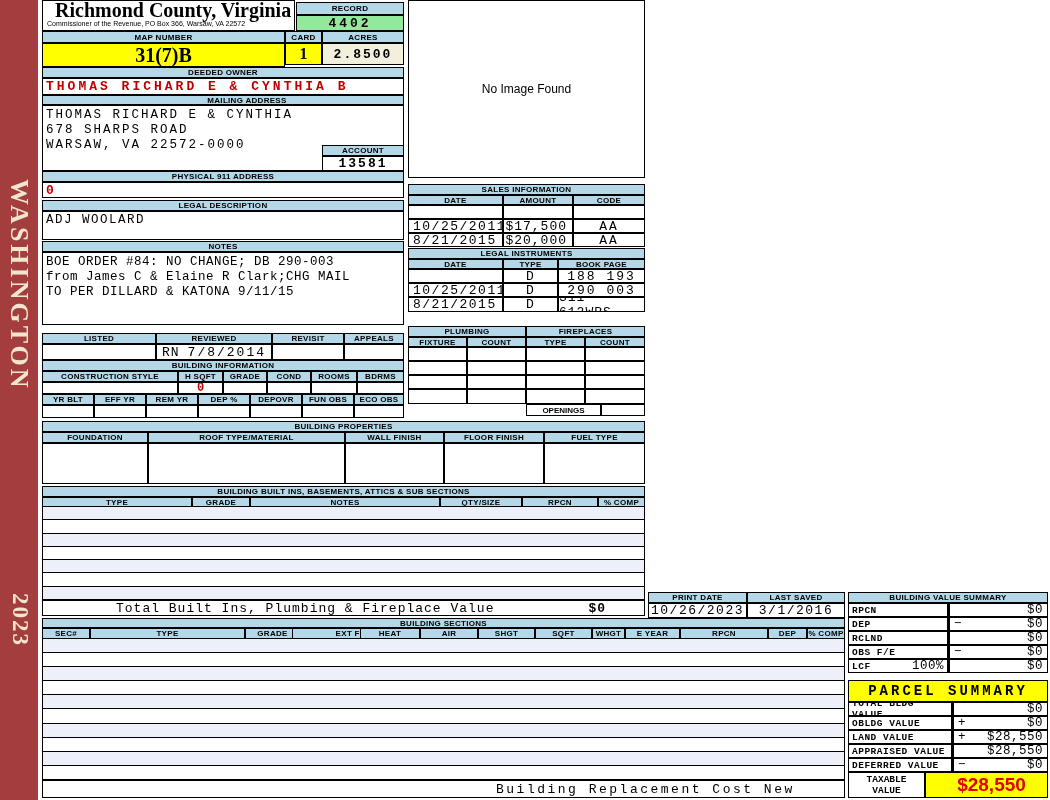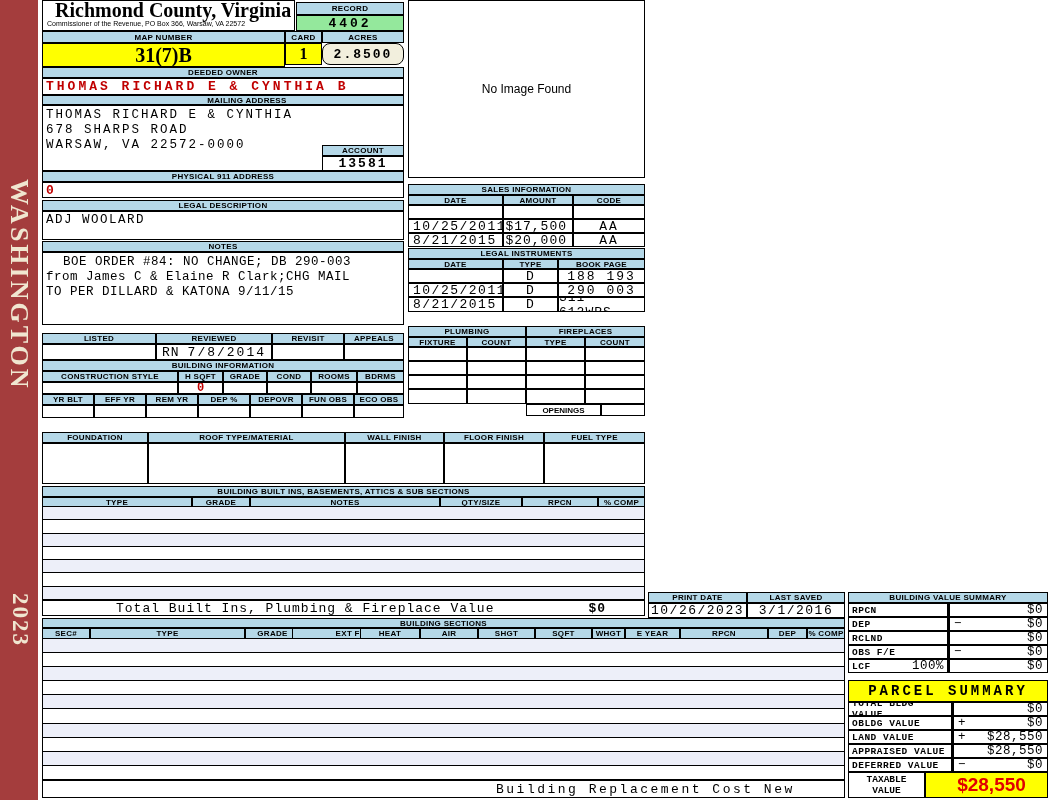--- a/index.html
+++ b/index.html
@@ -43,21 +43,21 @@
   </div>
 
   <div class="abs bar" style="left:296px;top:2px;width:108px;height:13px;">RECORD</div>
   <div class="abs vc ctr m13b" style="left:296px;top:15px;width:108px;height:16px;background:#94E89C;letter-spacing:3px;">4402</div>
 
   <div class="abs bar" style="left:42px;top:31px;width:243px;height:12px;">MAP NUMBER</div>
   <div class="abs bar" style="left:285px;top:31px;width:37px;height:12px;">CARD</div>
   <div class="abs bar" style="left:322px;top:31px;width:82px;height:12px;">ACRES</div>
   <div class="abs vc ctr" style="left:42px;top:43px;width:243px;height:24px;background:#FFFF00;font:bold 20px 'Liberation Serif',serif;">31(7)B</div>
   <div class="abs vc ctr" style="left:285px;top:43px;width:37px;height:22px;background:#FFFF00;font:bold 16px 'Liberation Serif',serif;">1</div>
-  <div class="abs vc ctr m13b" style="left:322px;top:43px;width:82px;height:22px;background:#F2EFDD;letter-spacing:2px;border-radius:8px;">2.8500</div>
+  <div class="abs vc ctr m13b" style="left:322px;top:43px;width:82px;height:22px;background:#F2EFDD;letter-spacing:2px;">2.8500</div>
 
   <div class="abs bar" style="left:42px;top:67px;width:362px;height:11px;">DEEDED OWNER</div>
   <div class="abs vc red" style="left:42px;top:78px;width:362px;height:17px;font:bold 13px 'Liberation Mono',monospace;letter-spacing:3px;padding-left:3px;">THOMAS RICHARD E &amp; CYNTHIA B</div>
 
   <div class="abs bar" style="left:42px;top:95px;width:362px;height:10px;padding-left:48px;">MAILING ADDRESS</div>
   <div class="abs" style="left:42px;top:105px;width:362px;height:66px;border:1px solid #000;background:#fff;padding:2px 0 0 3px;">
     <div class="m12" style="line-height:15px;letter-spacing:2px;">THOMAS RICHARD E &amp; CYNTHIA</div>
     <div class="m12" style="line-height:15px;letter-spacing:2px;">678 SHARPS ROAD</div>
     <div class="m12" style="line-height:15px;"></div>
     <div class="m12" style="line-height:15px;letter-spacing:2px;">WARSAW, VA 22572-0000</div>
@@ -66,21 +66,21 @@
   <div class="abs vc ctr m13b" style="left:322px;top:156px;width:82px;height:15px;letter-spacing:2px;">13581</div>
 
   <div class="abs bar" style="left:42px;top:171px;width:362px;height:11px;">PHYSICAL 911 ADDRESS</div>
   <div class="abs vc red" style="left:42px;top:182px;width:362px;height:16px;font:bold 13px 'Liberation Mono',monospace;padding-left:3px;align-items:flex-start;">0</div>
 
   <div class="abs bar" style="left:42px;top:200px;width:362px;height:11px;">LEGAL DESCRIPTION</div>
   <div class="abs vc m12" style="left:42px;top:211px;width:362px;height:29px;letter-spacing:1.5px;padding:1px 0 0 3px;align-items:flex-start;">ADJ WOOLARD</div>
 
   <div class="abs bar" style="left:42px;top:241px;width:362px;height:11px;">NOTES</div>
   <div class="abs" style="left:42px;top:252px;width:362px;height:73px;border:1px solid #000;background:#fff;padding:2px 0 0 3px;">
-    <div class="m12" style="line-height:15px;margin-left:17px;">BOE ORDER #84: NO CHANGE; DB 290-003</div>
+    <div class="m12" style="line-height:15px;">BOE ORDER #84: NO CHANGE; DB 290-003</div>
     <div class="m12" style="line-height:15px;">from James C &amp; Elaine R Clark;CHG MAIL</div>
     <div class="m12" style="line-height:15px;">TO PER DILLARD &amp; KATONA 9/11/15</div>
   </div>
 
   <div class="abs bar" style="left:42px;top:333px;width:114px;height:11px;">LISTED</div>
   <div class="abs bar" style="left:156px;top:333px;width:116px;height:11px;">REVIEWED</div>
   <div class="abs bar" style="left:272px;top:333px;width:72px;height:11px;">REVISIT</div>
   <div class="abs bar" style="left:344px;top:333px;width:60px;height:11px;">APPEALS</div>
   <div class="abs vc" style="left:42px;top:344px;width:114px;height:16px;"></div>
   <div class="abs vc m13" style="left:156px;top:344px;width:116px;height:16px;justify-content:space-between;padding:0 5px;">
@@ -169,20 +169,21 @@
   <div class="abs vc" style="left:467px;top:375px;width:59px;height:14px;"></div>
   <div class="abs vc" style="left:526px;top:375px;width:59px;height:14px;"></div>
   <div class="abs vc" style="left:585px;top:375px;width:60px;height:14px;"></div>
   <div class="abs vc" style="left:408px;top:389px;width:59px;height:15px;"></div>
   <div class="abs vc" style="left:467px;top:389px;width:59px;height:15px;"></div>
   <div class="abs vc" style="left:526px;top:389px;width:59px;height:15px;"></div>
   <div class="abs vc" style="left:585px;top:389px;width:60px;height:15px;"></div>
   <div class="abs vc ctr" style="left:526px;top:404px;width:75px;height:12px;font:bold 8px 'Liberation Sans',sans-serif;">OPENINGS</div>
   <div class="abs vc" style="left:601px;top:404px;width:44px;height:12px;"></div>
 
+  <div class="abs bar" style="left:42px;top:421px;width:603px;height:11px;">BUILDING PROPERTIES</div>
   <div class="abs bar" style="left:42px;top:432px;width:106px;height:11px;">FOUNDATION</div>
   <div class="abs bar" style="left:148px;top:432px;width:197px;height:11px;">ROOF TYPE/MATERIAL</div>
   <div class="abs bar" style="left:345px;top:432px;width:99px;height:11px;">WALL FINISH</div>
   <div class="abs bar" style="left:444px;top:432px;width:100px;height:11px;">FLOOR FINISH</div>
   <div class="abs bar" style="left:544px;top:432px;width:101px;height:11px;">FUEL TYPE</div>
   <div class="abs vc" style="left:42px;top:443px;width:106px;height:41px;"></div>
   <div class="abs vc" style="left:148px;top:443px;width:197px;height:41px;"></div>
   <div class="abs vc" style="left:345px;top:443px;width:99px;height:41px;"></div>
   <div class="abs vc" style="left:444px;top:443px;width:100px;height:41px;"></div>
   <div class="abs vc" style="left:544px;top:443px;width:101px;height:41px;"></div>

